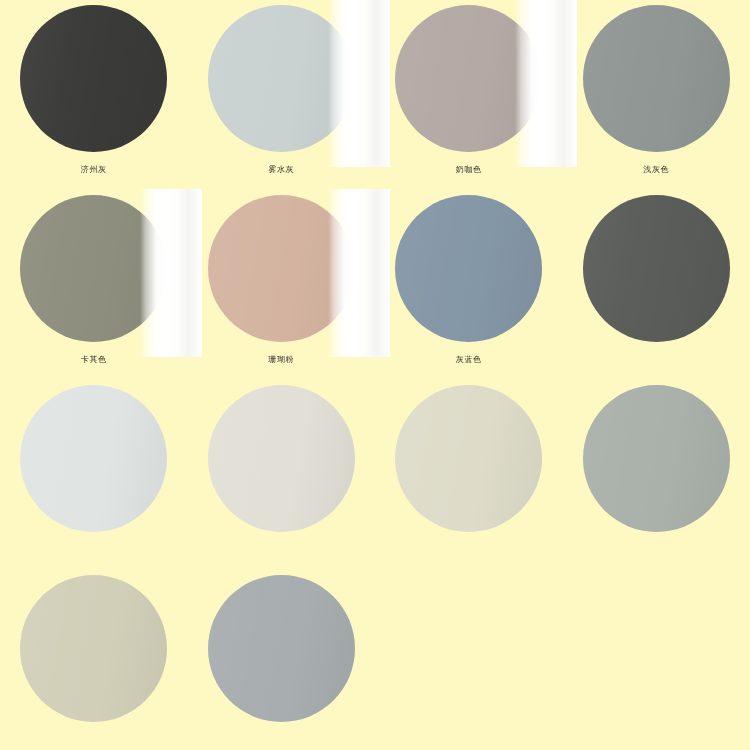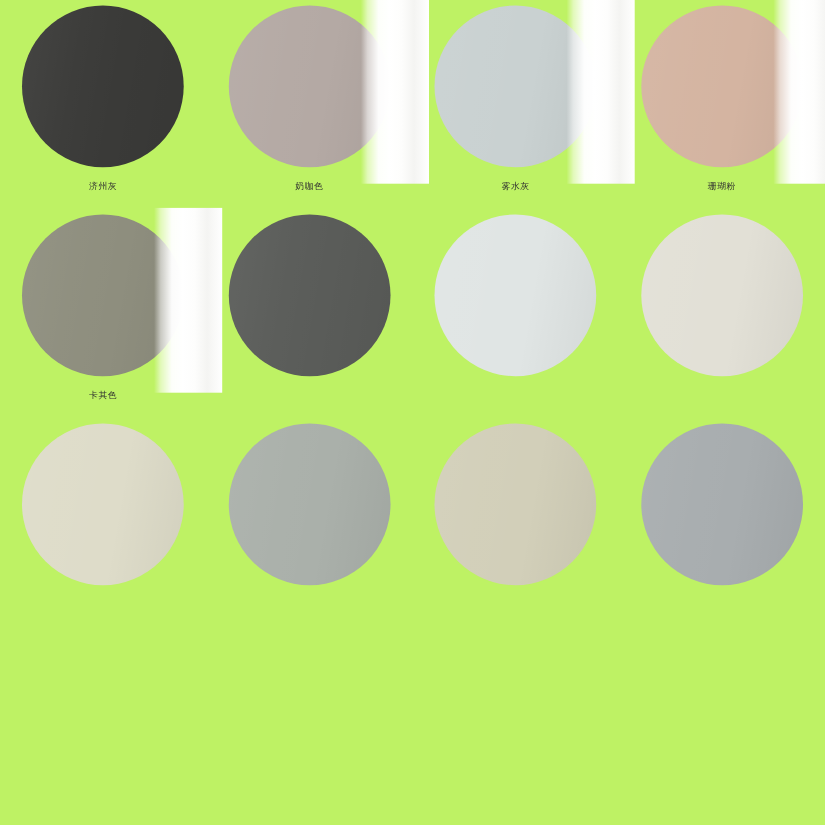--- a/index.html
+++ b/index.html
@@ -108,55 +108,67 @@
     letter-spacing: 0.6px;
     text-align: center;
     white-space: nowrap;
     font-family: "DejaVu Sans", "Liberation Sans", sans-serif;
   }
   .swatch-label.is-empty { visibility: hidden; }
 </style>
 </head>
 <body>
 
-<div id="swatch-board" style="background: #bef264;">
+<div id="swatch-board" style="background: #fef9c3;">
   <div class="swatch-grid" style="grid-template-columns: repeat(4, 187.5px);">
       <div class="swatch-cell">
         <div class="swatch-disc-wrap">
           <div class="swatch-disc" style="background: rgb(58, 58, 56);"></div>
         </div>
         <div class="swatch-label">济州灰</div>
       </div>
       <div class="swatch-cell">
         <div class="swatch-disc-wrap">
+          <div class="swatch-disc" style="background: rgb(201, 209, 209);"></div>
+          <div class="page-curl "></div>
+        </div>
+        <div class="swatch-label">雾水灰</div>
+      </div>
+      <div class="swatch-cell">
+        <div class="swatch-disc-wrap">
           <div class="swatch-disc" style="background: rgb(180, 169, 164);"></div>
           <div class="page-curl "></div>
         </div>
         <div class="swatch-label">奶咖色</div>
       </div>
       <div class="swatch-cell">
         <div class="swatch-disc-wrap">
-          <div class="swatch-disc" style="background: rgb(201, 209, 209);"></div>
-          <div class="page-curl "></div>
-        </div>
-        <div class="swatch-label">雾水灰</div>
+          <div class="swatch-disc" style="background: rgb(144, 150, 147);"></div>
+        </div>
+        <div class="swatch-label">浅灰色</div>
+      </div>
+      <div class="swatch-cell">
+        <div class="swatch-disc-wrap">
+          <div class="swatch-disc" style="background: rgb(142, 142, 126);"></div>
+          <div class="page-curl "></div>
+        </div>
+        <div class="swatch-label">卡其色</div>
       </div>
       <div class="swatch-cell">
         <div class="swatch-disc-wrap">
           <div class="swatch-disc" style="background: rgb(212, 180, 161);"></div>
           <div class="page-curl "></div>
         </div>
         <div class="swatch-label">珊瑚粉</div>
       </div>
       <div class="swatch-cell">
         <div class="swatch-disc-wrap">
-          <div class="swatch-disc" style="background: rgb(142, 142, 126);"></div>
-          <div class="page-curl "></div>
-        </div>
-        <div class="swatch-label">卡其色</div>
+          <div class="swatch-disc" style="background: rgb(132, 151, 166);"></div>
+        </div>
+        <div class="swatch-label">灰蓝色</div>
       </div>
       <div class="swatch-cell">
         <div class="swatch-disc-wrap">
           <div class="swatch-disc" style="background: rgb(90, 92, 89);"></div>
         </div>
         <div class="swatch-label is-empty"></div>
       </div>
       <div class="swatch-cell">
         <div class="swatch-disc-wrap">
           <div class="swatch-disc" style="background: rgb(224, 229, 228);"></div>

